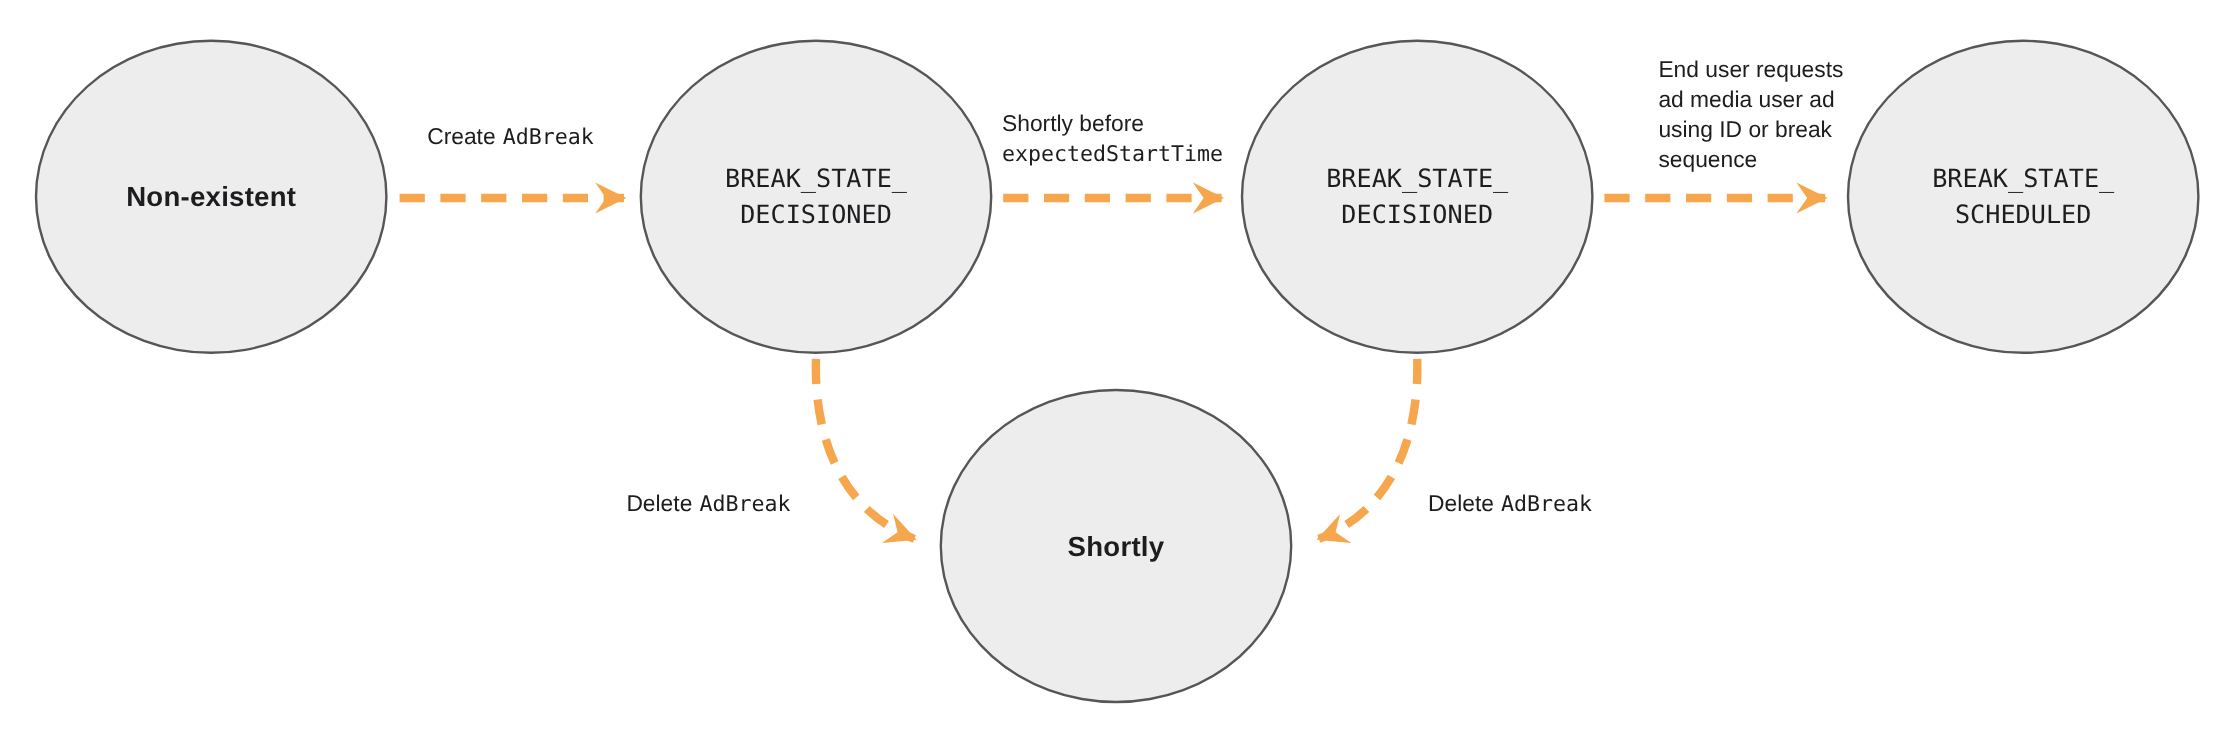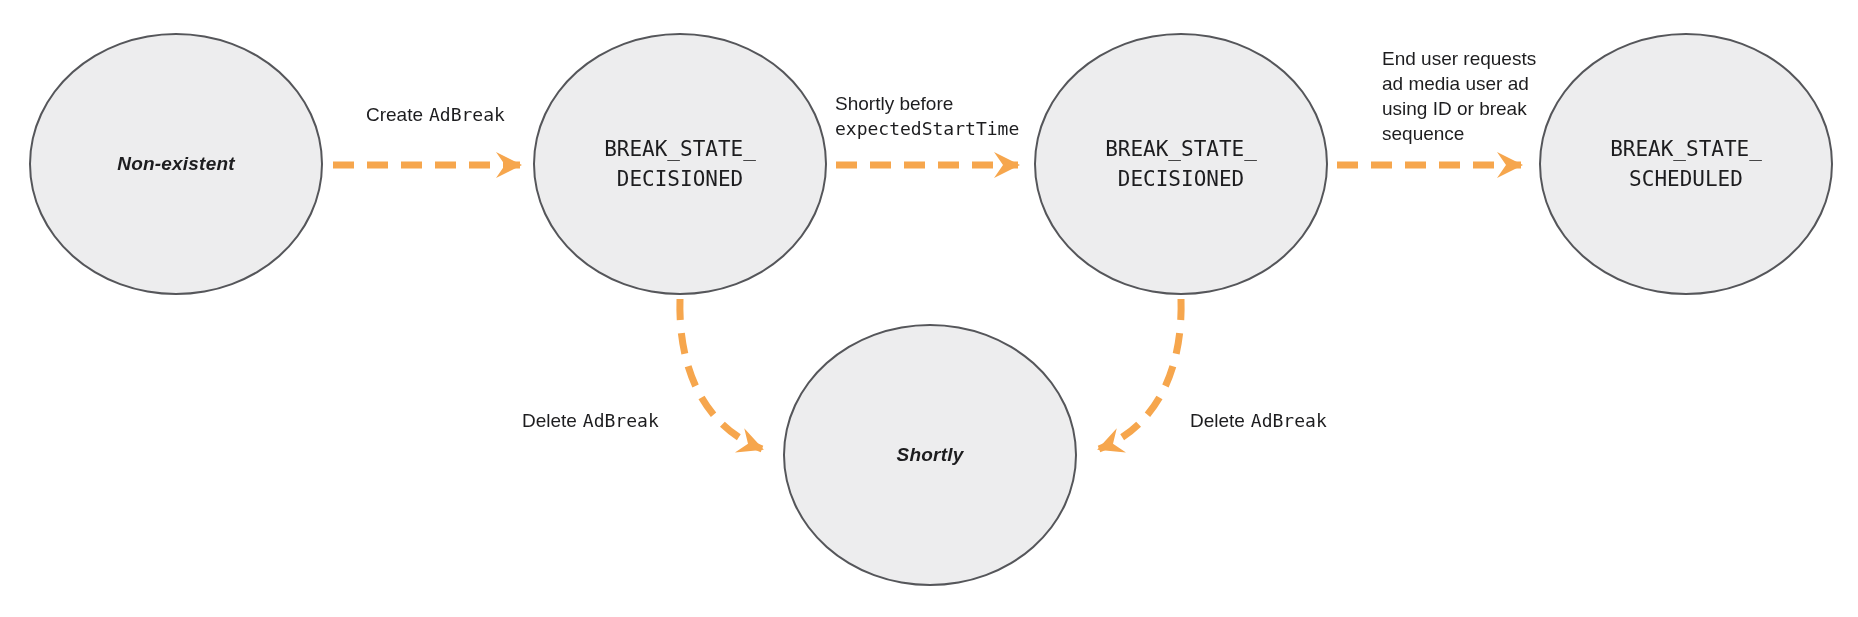--- a/index.html
+++ b/index.html
@@ -36,23 +36,22 @@
     box-sizing:border-box;
     display:flex;
     flex-direction:column;
     align-items:center;
     justify-content:center;
     text-align:center;
     z-index:2;
   }
   .state .sans-label{
     font-weight:bold;
-    font-size:19px;
+    font-size:23px;
     letter-spacing:0.2px;
-    font-style:italic;
   }
   .state .mono-line{
     font-family:"DejaVu Sans Mono", monospace;
     font-weight:normal;
     font-size:21px;
     line-height:30px;
     white-space:nowrap;
   }
   .tlabel{
     position:absolute;
@@ -101,21 +100,21 @@
 
   <div class="state" style="left:1539px;top:33px">
     <div class="mono-line">BREAK_STATE_</div>
     <div class="mono-line">SCHEDULED</div>
   </div>
 
   <div class="state" style="left:783px;top:324px">
     <div class="sans-label">Shortly</div>
   </div>
 
-  <div class="tlabel" style="left:366px;top:102px">
+  <div class="tlabel" style="left:356px;top:102px">
     <span>Create</span><span class="code inline-code">AdBreak</span>
   </div>
 
   <div class="tlabel" style="left:835px;top:91px">
     <div>Shortly before</div>
     <div class="code">expectedStartTime</div>
   </div>
 
   <div class="tlabel" style="left:1382px;top:46px">
     <div>End user requests</div>

